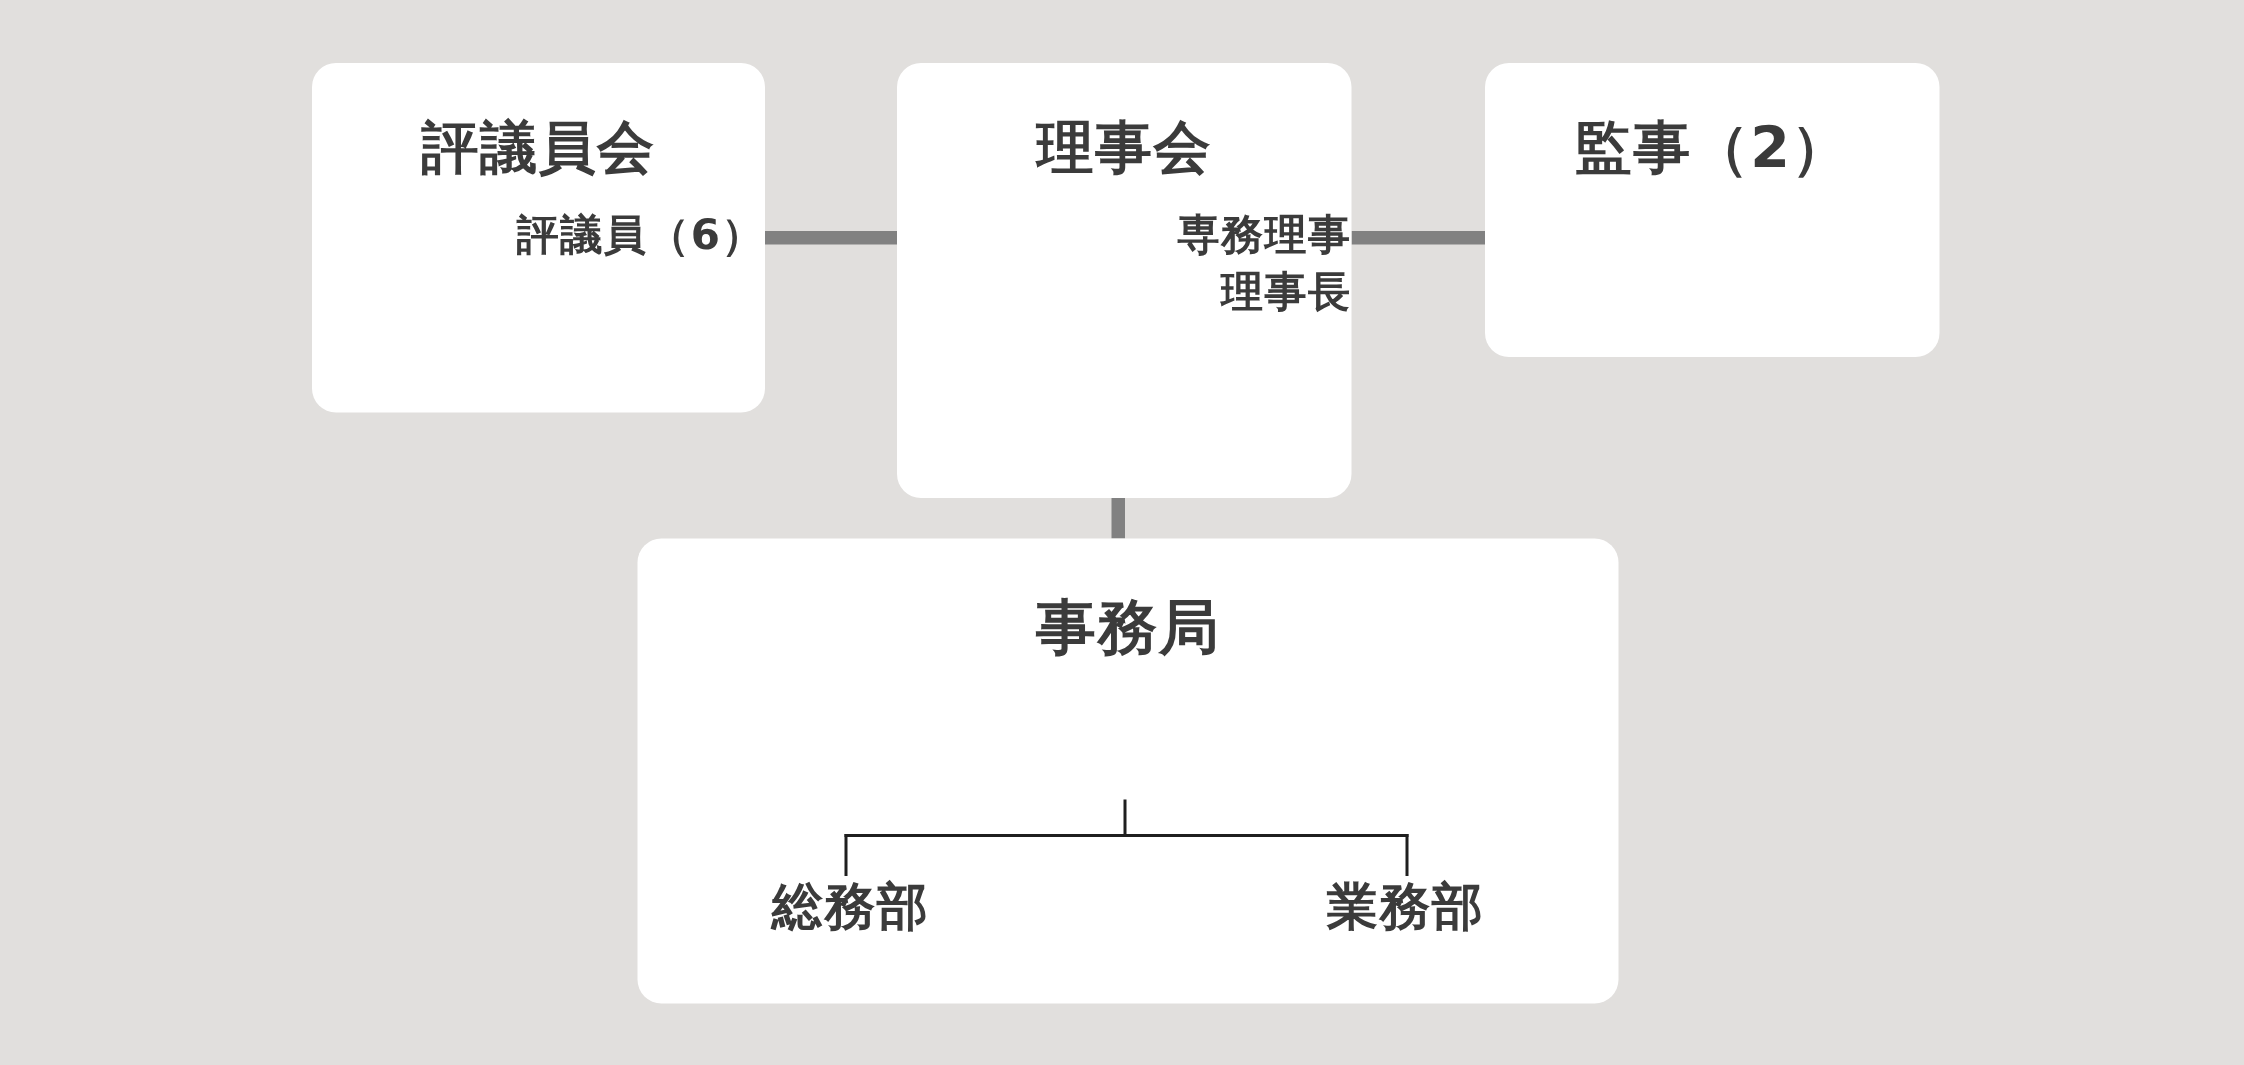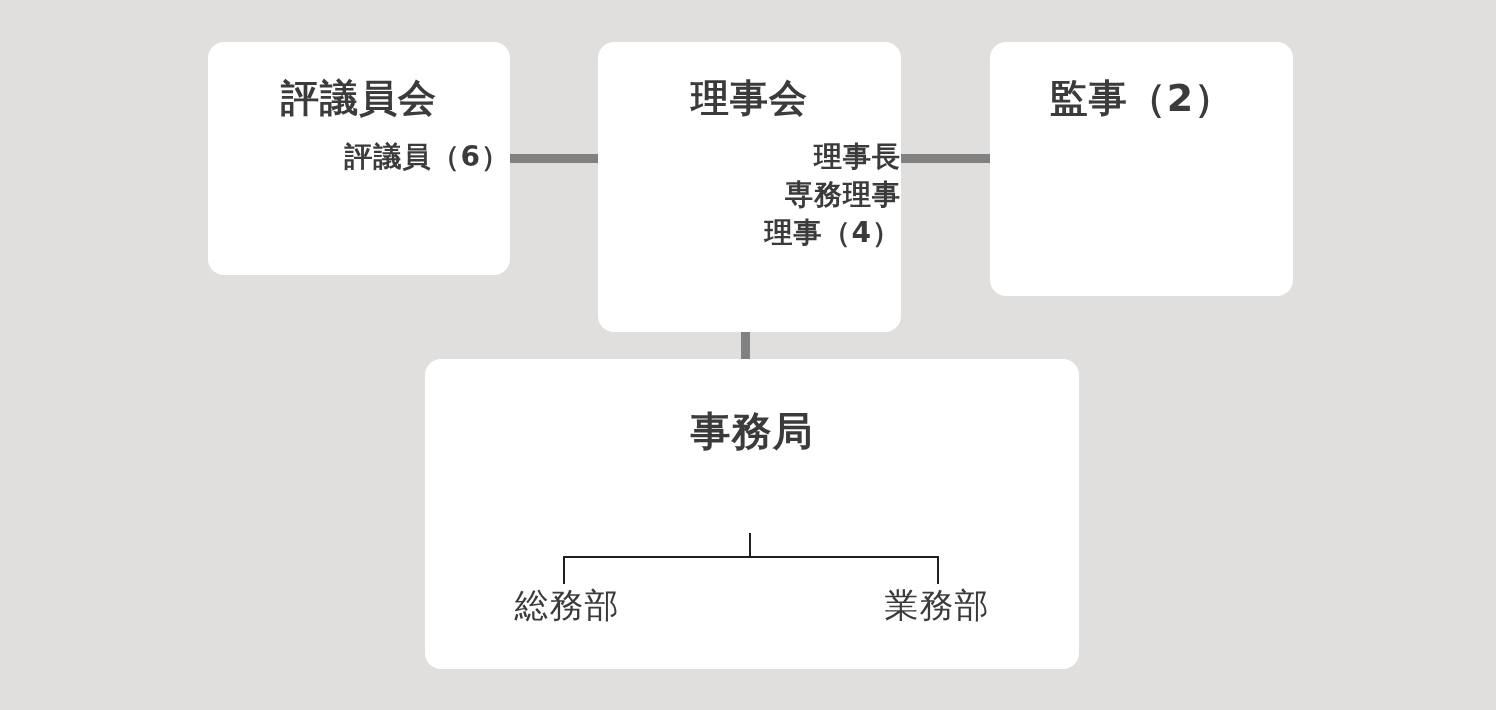--- a/index.html
+++ b/index.html
@@ -19,32 +19,32 @@
   }
   .node {
     position: absolute;
     background: #ffffff;
     border-radius: 16px;
     text-align: center;
     box-sizing: border-box;
   }
   #node-council    { left: 208px; top: 42px;  width: 302px; height: 233px; }
   #node-board      { left: 598px; top: 42px;  width: 303px; height: 290px; }
-  #node-auditors   { left: 990px; top: 42px;  width: 303px; height: 254px; }
+  #node-auditors   { left: 990px; top: 42px;  width: 303px; height: 196px; }
   #node-secretariat{ left: 425px; top: 359px; width: 654px; height: 310px; }
 
   .node-title {
     margin: 34px 0 0 0;
     font-size: 38px;
     line-height: 44px;
     font-weight: 800;
     letter-spacing: 1px;
   }
   #node-secretariat .node-title {
-    margin-top: 48px;
+    margin-top: 36px;
     font-size: 40px;
     line-height: 48px;
   }
   .node-member {
     margin: 0;
     font-size: 28px;
     line-height: 38px;
     font-weight: 800;
     letter-spacing: 1px;
     text-align: right;
@@ -65,21 +65,21 @@
   #tree-hbar  { left: 138px; top: 197px; width: 376px; height: 2px; }
   #tree-drop-left  { left: 138px; top: 197px; width: 2px; height: 28px; }
   #tree-drop-right { left: 512px; top: 197px; width: 2px; height: 28px; }
 
   .dept-label {
     position: absolute;
     top: 227px;
     transform: translateX(-50%);
     font-size: 34px;
     line-height: 38px;
-    font-weight: 400;
+    font-weight: 700;
     letter-spacing: 1px;
     white-space: nowrap;
   }
   #dept-general { left: 142px; }
   #dept-operations { left: 512px; }
 </style>
 </head>
 <body>
 
 <div class="canvas">
@@ -91,23 +91,22 @@
   <section class="node" id="node-council">
     <h2 class="node-title">評議員会</h2>
     <div class="member-block">
       <p class="node-member">評議員（6）</p>
     </div>
   </section>
 
   <section class="node" id="node-board">
     <h2 class="node-title">理事会</h2>
     <div class="member-block">
+      <p class="node-member">専務理事</p>
       <p class="node-member">理事長</p>
-      <p class="node-member">専務理事</p>
-      <p class="node-member">理事（4）</p>
     </div>
   </section>
 
   <section class="node" id="node-auditors">
     <h2 class="node-title">監事（2）</h2>
   </section>
 
   <section class="node" id="node-secretariat">
     <h2 class="node-title">事務局</h2>
 

